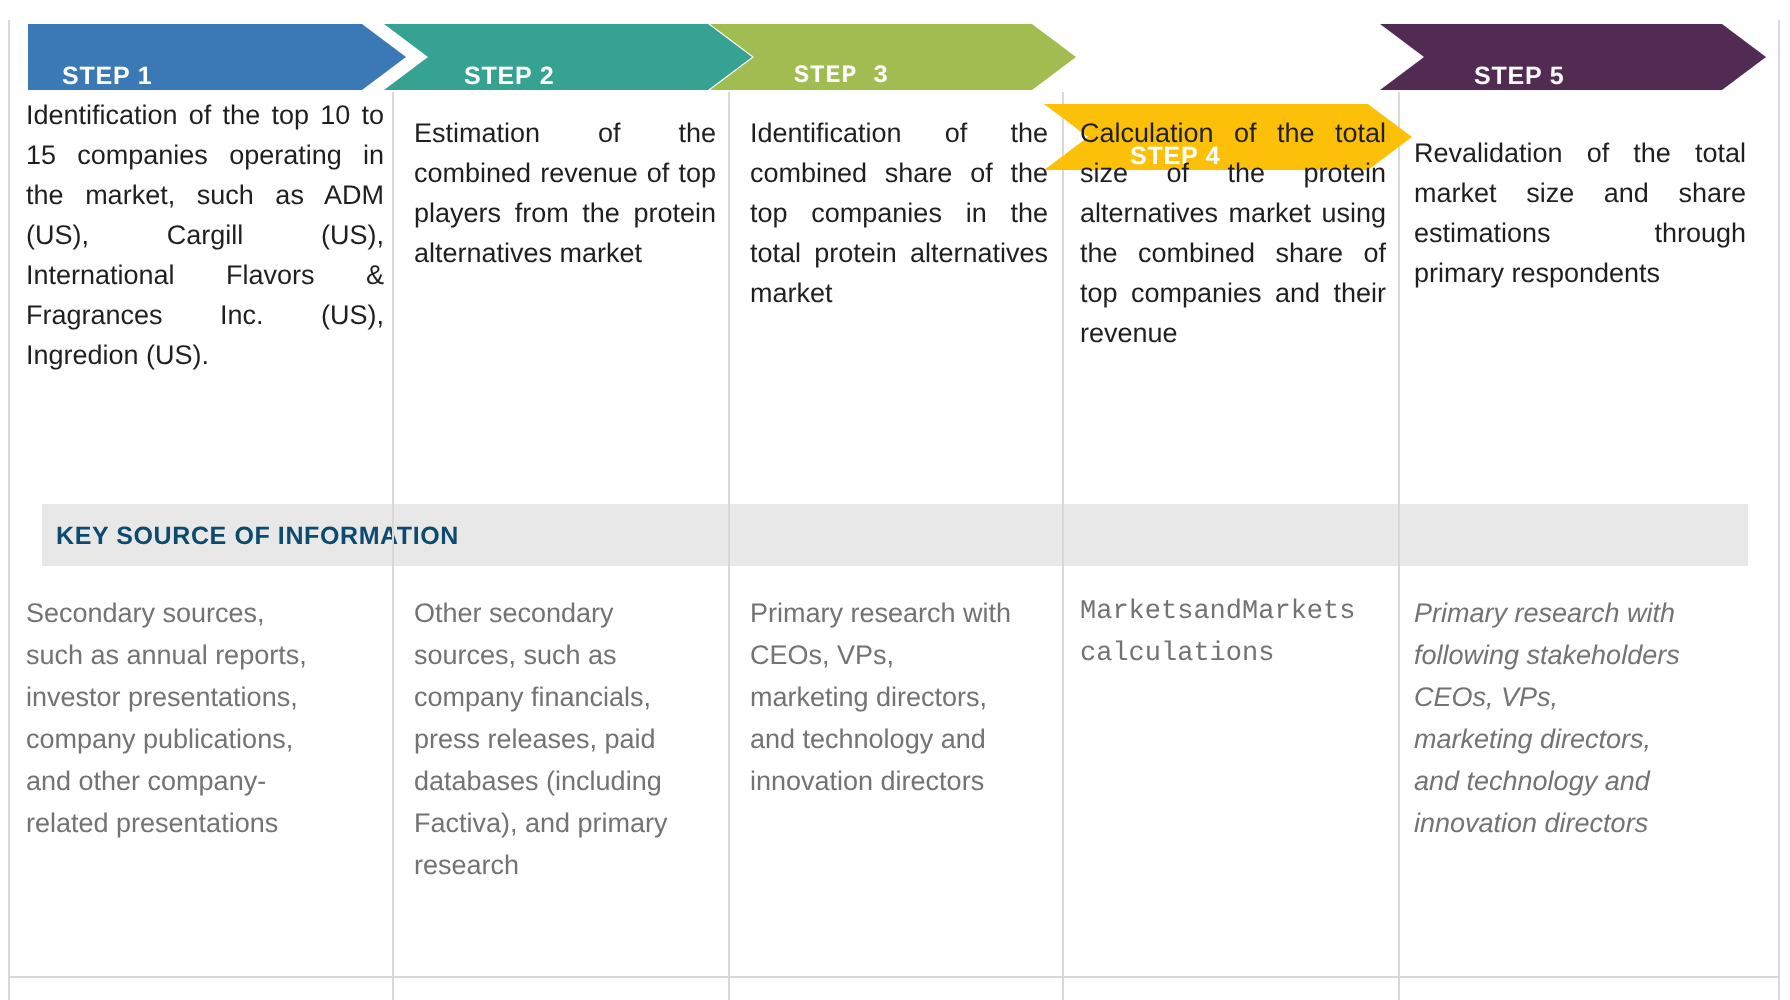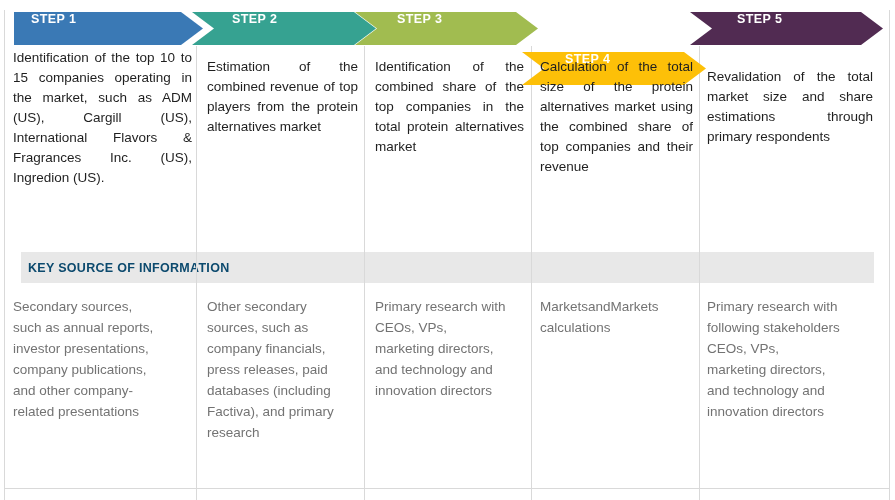--- a/index.html
+++ b/index.html
@@ -16,29 +16,29 @@
   .border-left{left:4px;top:10px;bottom:0;}
   .border-right{left:889px;top:10px;bottom:0;}
   .sep1{left:196px;top:46px;bottom:0;}
   .sep2{left:364px;top:46px;bottom:0;}
   .sep3{left:531px;top:46px;bottom:0;}
   .sep4{left:699px;top:46px;bottom:0;}
   .border-bottom{position:absolute;left:4px;width:886px;top:488px;height:1px;background:#d9d9d9;z-index:2;}
   
   .arrow{
     position:absolute;top:12px;height:33px;
-    display:flex;align-items:flex-start;
+    display:flex;align-items:flex-end;
     color:#ffffff;font-weight:bold;font-size:12.5px;letter-spacing:.4px;
     z-index:3;
   }
   .arrow-first{clip-path:polygon(0 0, calc(100% - 22px) 0, 100% 50%, calc(100% - 22px) 100%, 0 100%);}
   .arrow-mid{clip-path:polygon(0 0, calc(100% - 22px) 0, 100% 50%, calc(100% - 22px) 100%, 0 100%, 22px 50%);}
   .h1{left:14px;width:189px;}
   .h2{left:192px;width:184px;}
-  .h3{left:355px;width:183px;}
+  .h3{left:355px;width:183px;font-family:Liberation Mono, monospace;}
   .h4{left:522px;width:184px;margin-top:40px;}
   .h5{left:690px;width:193px;}
   .h1 span{padding-left:17px;}
   .h2 span{padding-left:40px;}
   .h3 span{padding-left:42px;}
   .h4 span{padding-left:43px;}
   .h5 span{padding-left:47px;}
   
   .desc{
     position:absolute;font-size:13.5px;line-height:20px;
@@ -60,22 +60,22 @@
     letter-spacing:.3px;padding-left:7px;
   }
   
   .src{
     position:absolute;top:296px;font-size:13.5px;line-height:21px;
     text-align:left;z-index:3;color:#737373;
   }
   .s1{left:13px;width:150px;}
   .s2{left:207px;width:142px;}
   .s3{left:375px;width:132px;}
-  .s4{left:540px;width:155px;}
-  .s5{left:707px;width:135px;}
+  .s4{left:540px;width:155px;font-family:Liberation Mono, monospace;}
+  .s5{left:707px;width:135px;font-style:italic;}
 </style>
 </head>
 <body>
 
 <div class="canvas">
 
   <div class="vline border-left"></div>
   <div class="vline border-right"></div>
   <div class="vline sep1"></div>
   <div class="vline sep2"></div>

